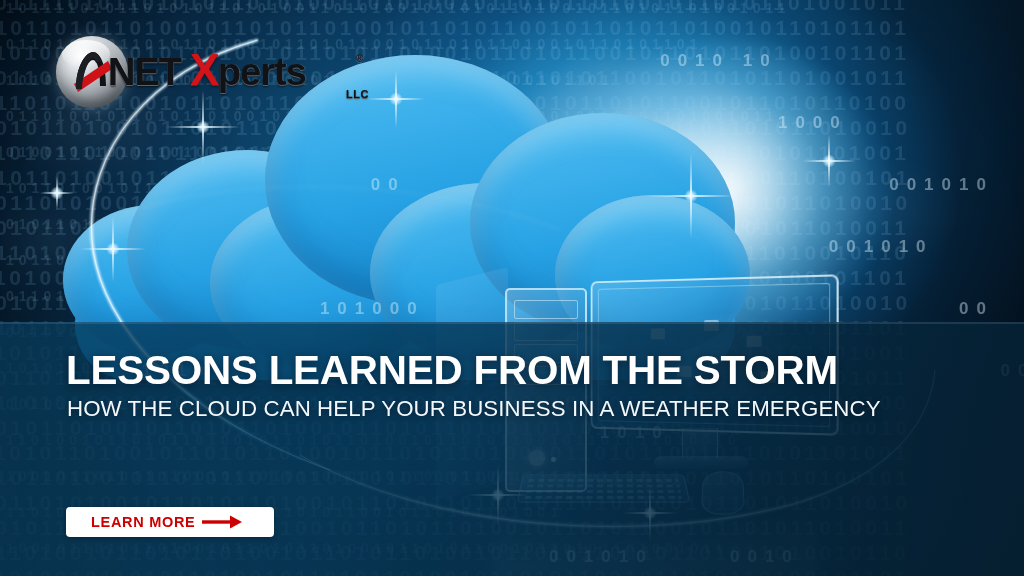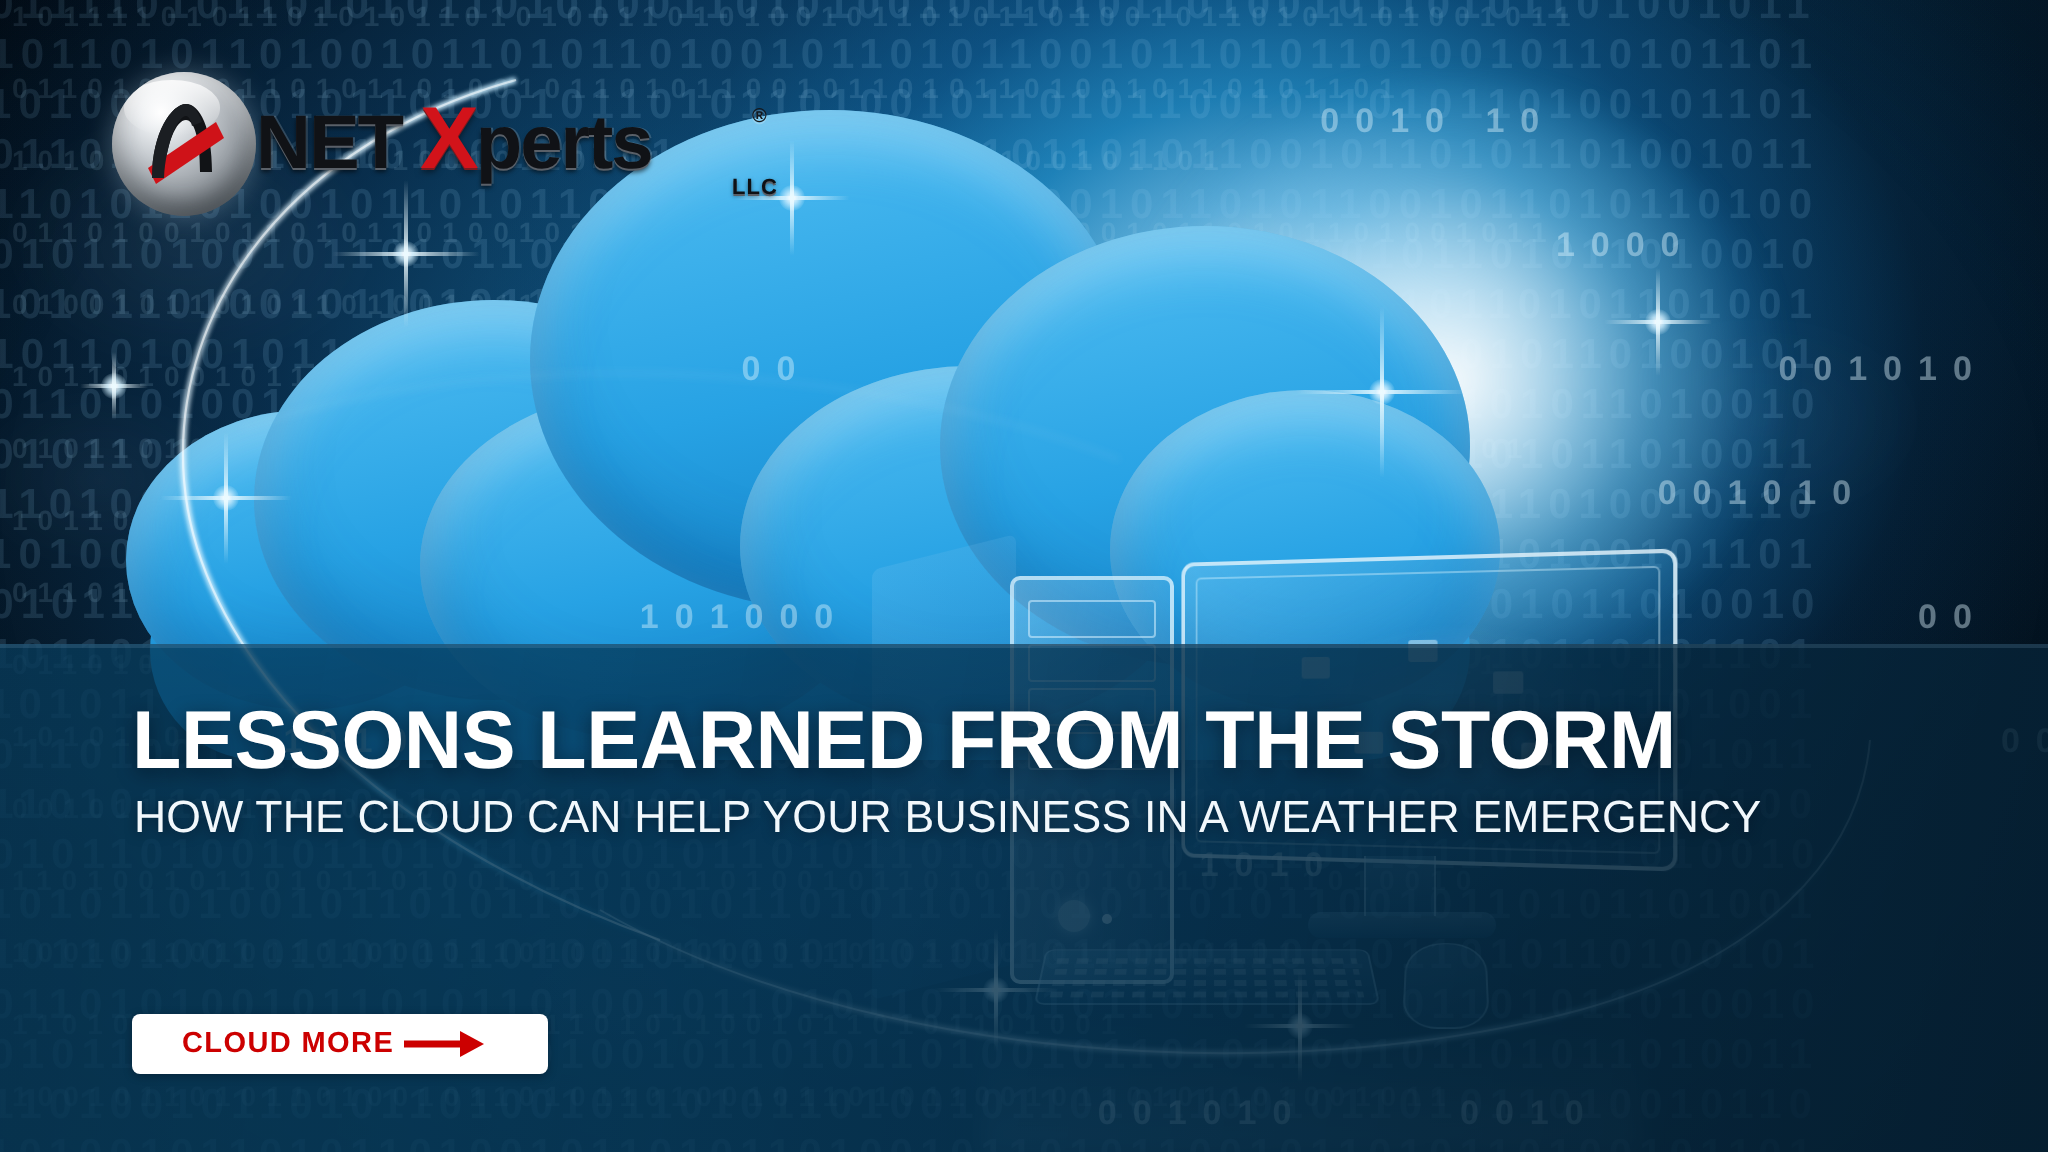--- a/index.html
+++ b/index.html
@@ -386,21 +386,21 @@
   .logo-orb svg { position: absolute; left: 0; top: 0; }
   .orb-sheen {
     position: absolute; left: 9%; top: 6%;
     width: 66%; height: 38%;
     border-radius: 50%;
     background: linear-gradient(180deg, rgba(255,255,255,.80), rgba(255,255,255,0));
     pointer-events: none;
   }
   .wordmark {
     position: absolute;
-    left: 72px; top: 16px;
+    left: 52px; top: 16px;
     line-height: 1;
     white-space: nowrap;
   }
   .wm-net, .wm-perts {
     font-size: 38px; font-weight: 700; letter-spacing: -1px;
     color: #101216;
     text-shadow:
       0 1px 0 #5a6068, 0 2px 2px rgba(0,0,0,.55),
       1px 0 0 rgba(255,255,255,.18);
   }
@@ -599,21 +599,21 @@
 
   <div class="vignette"></div>
 
   <div class="overlay-band"></div>
 
   <div class="content">
     <div class="headline">LESSONS LEARNED FROM THE STORM</div>
     <div class="subhead">HOW THE CLOUD CAN HELP YOUR BUSINESS IN A WEATHER EMERGENCY</div>
 
     <div class="cta">
-      <span class="cta-label">CLOUD MORE</span>
+      <span class="cta-label">LEARN MORE</span>
       <svg class="cta-arrow" width="44" height="16" viewBox="0 0 44 16">
         <path d="M 1 8 L 31 8" stroke="#cc0000" stroke-width="3.4" stroke-linecap="butt"></path>
         <path d="M 29 1.5 L 41 8 L 29 14.5 Z" fill="#cc0000"></path>
       </svg>
     </div>
   </div>
 
   <div class="logo">
     <div class="logo-glow"></div>
     <div class="logo-orb">

